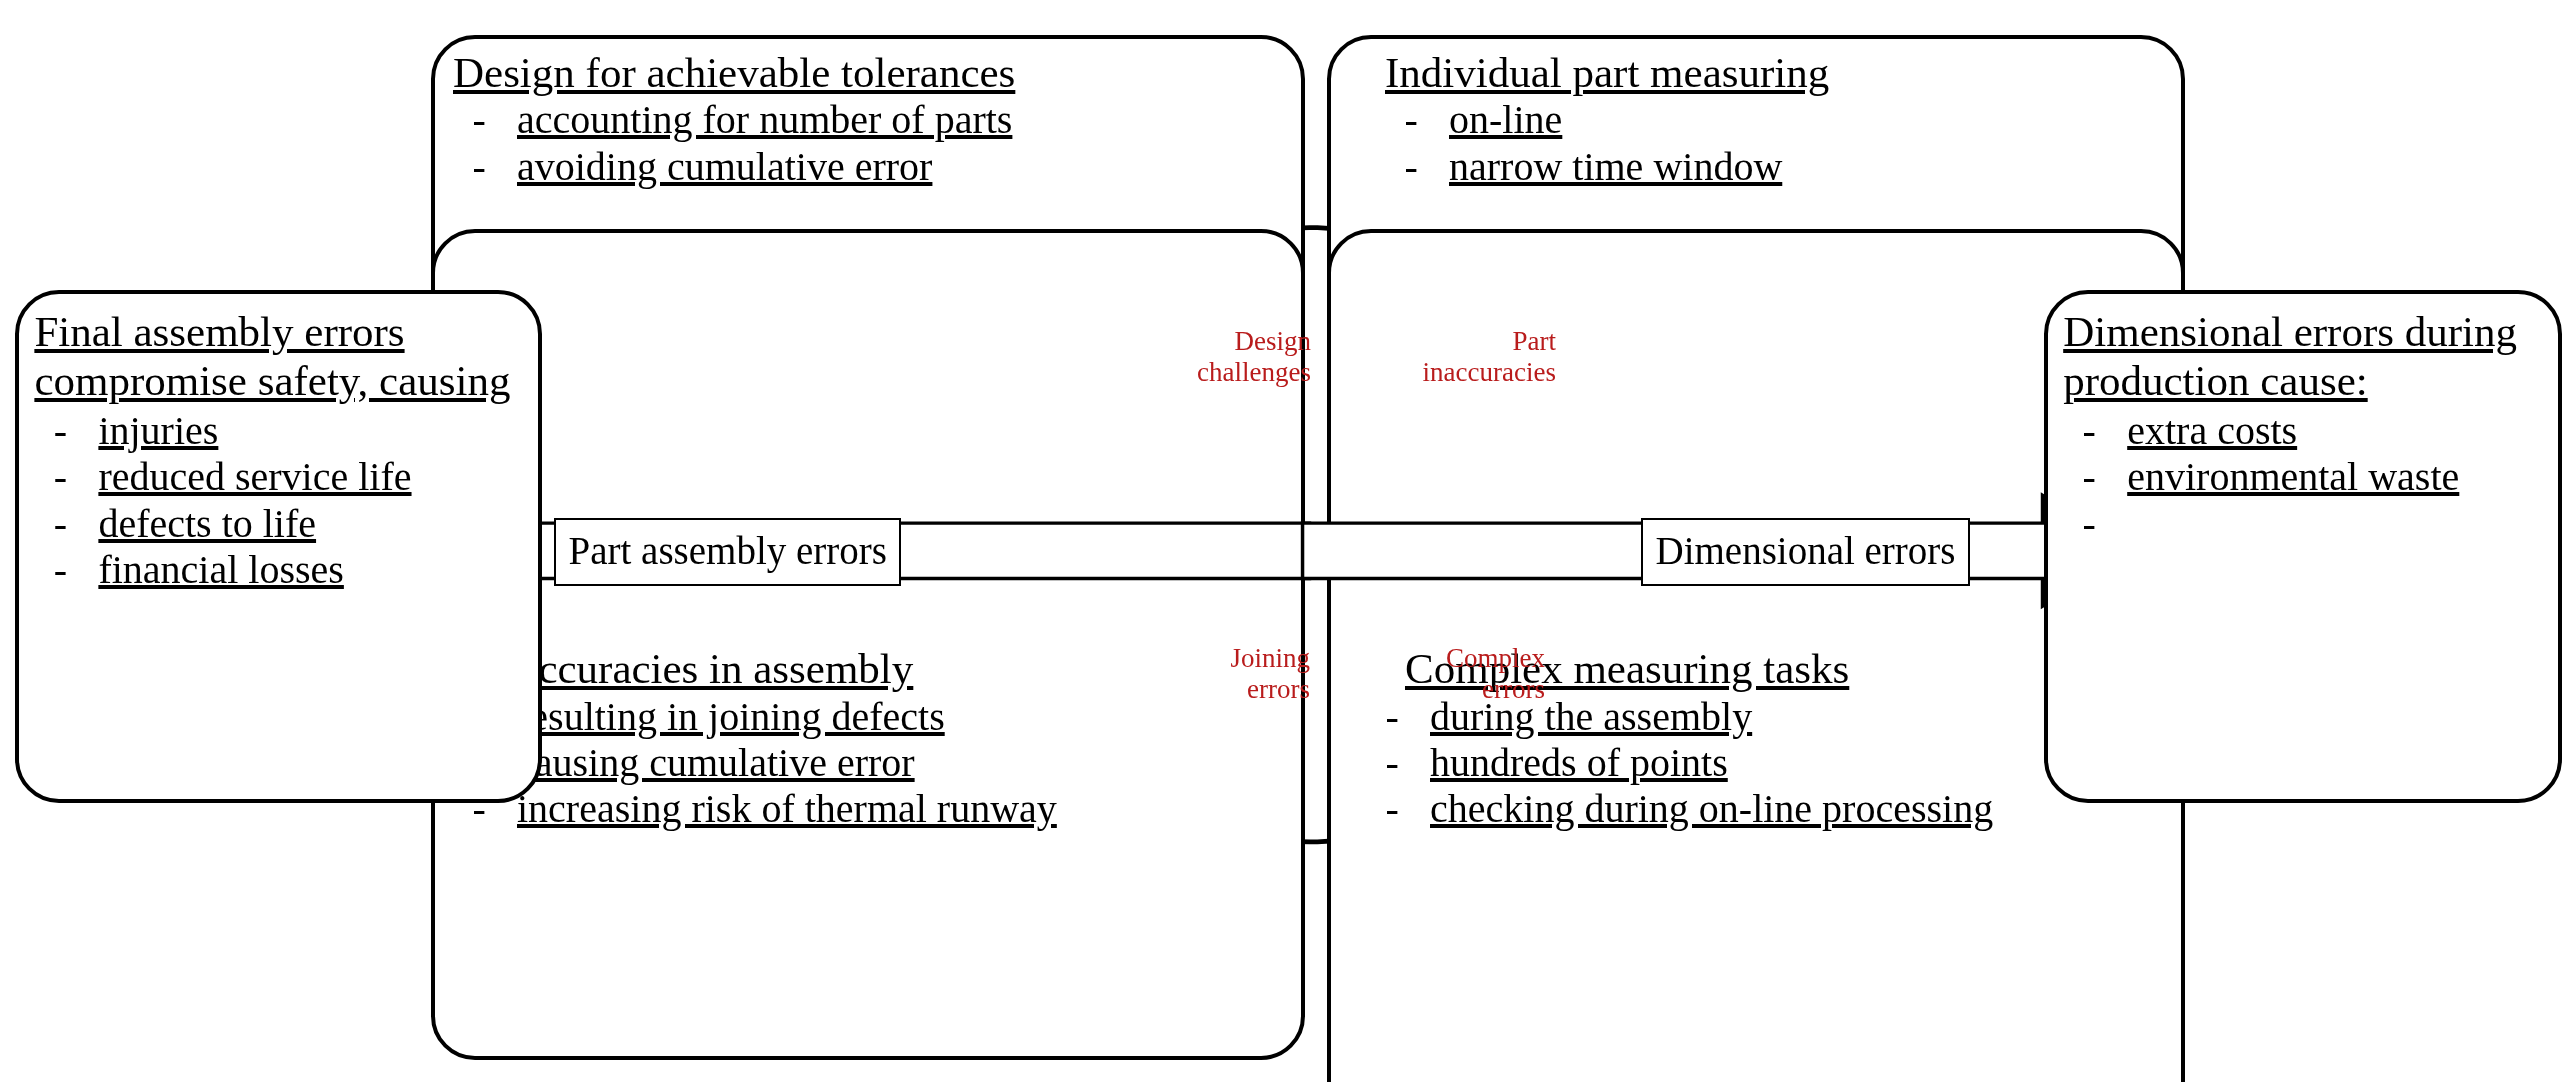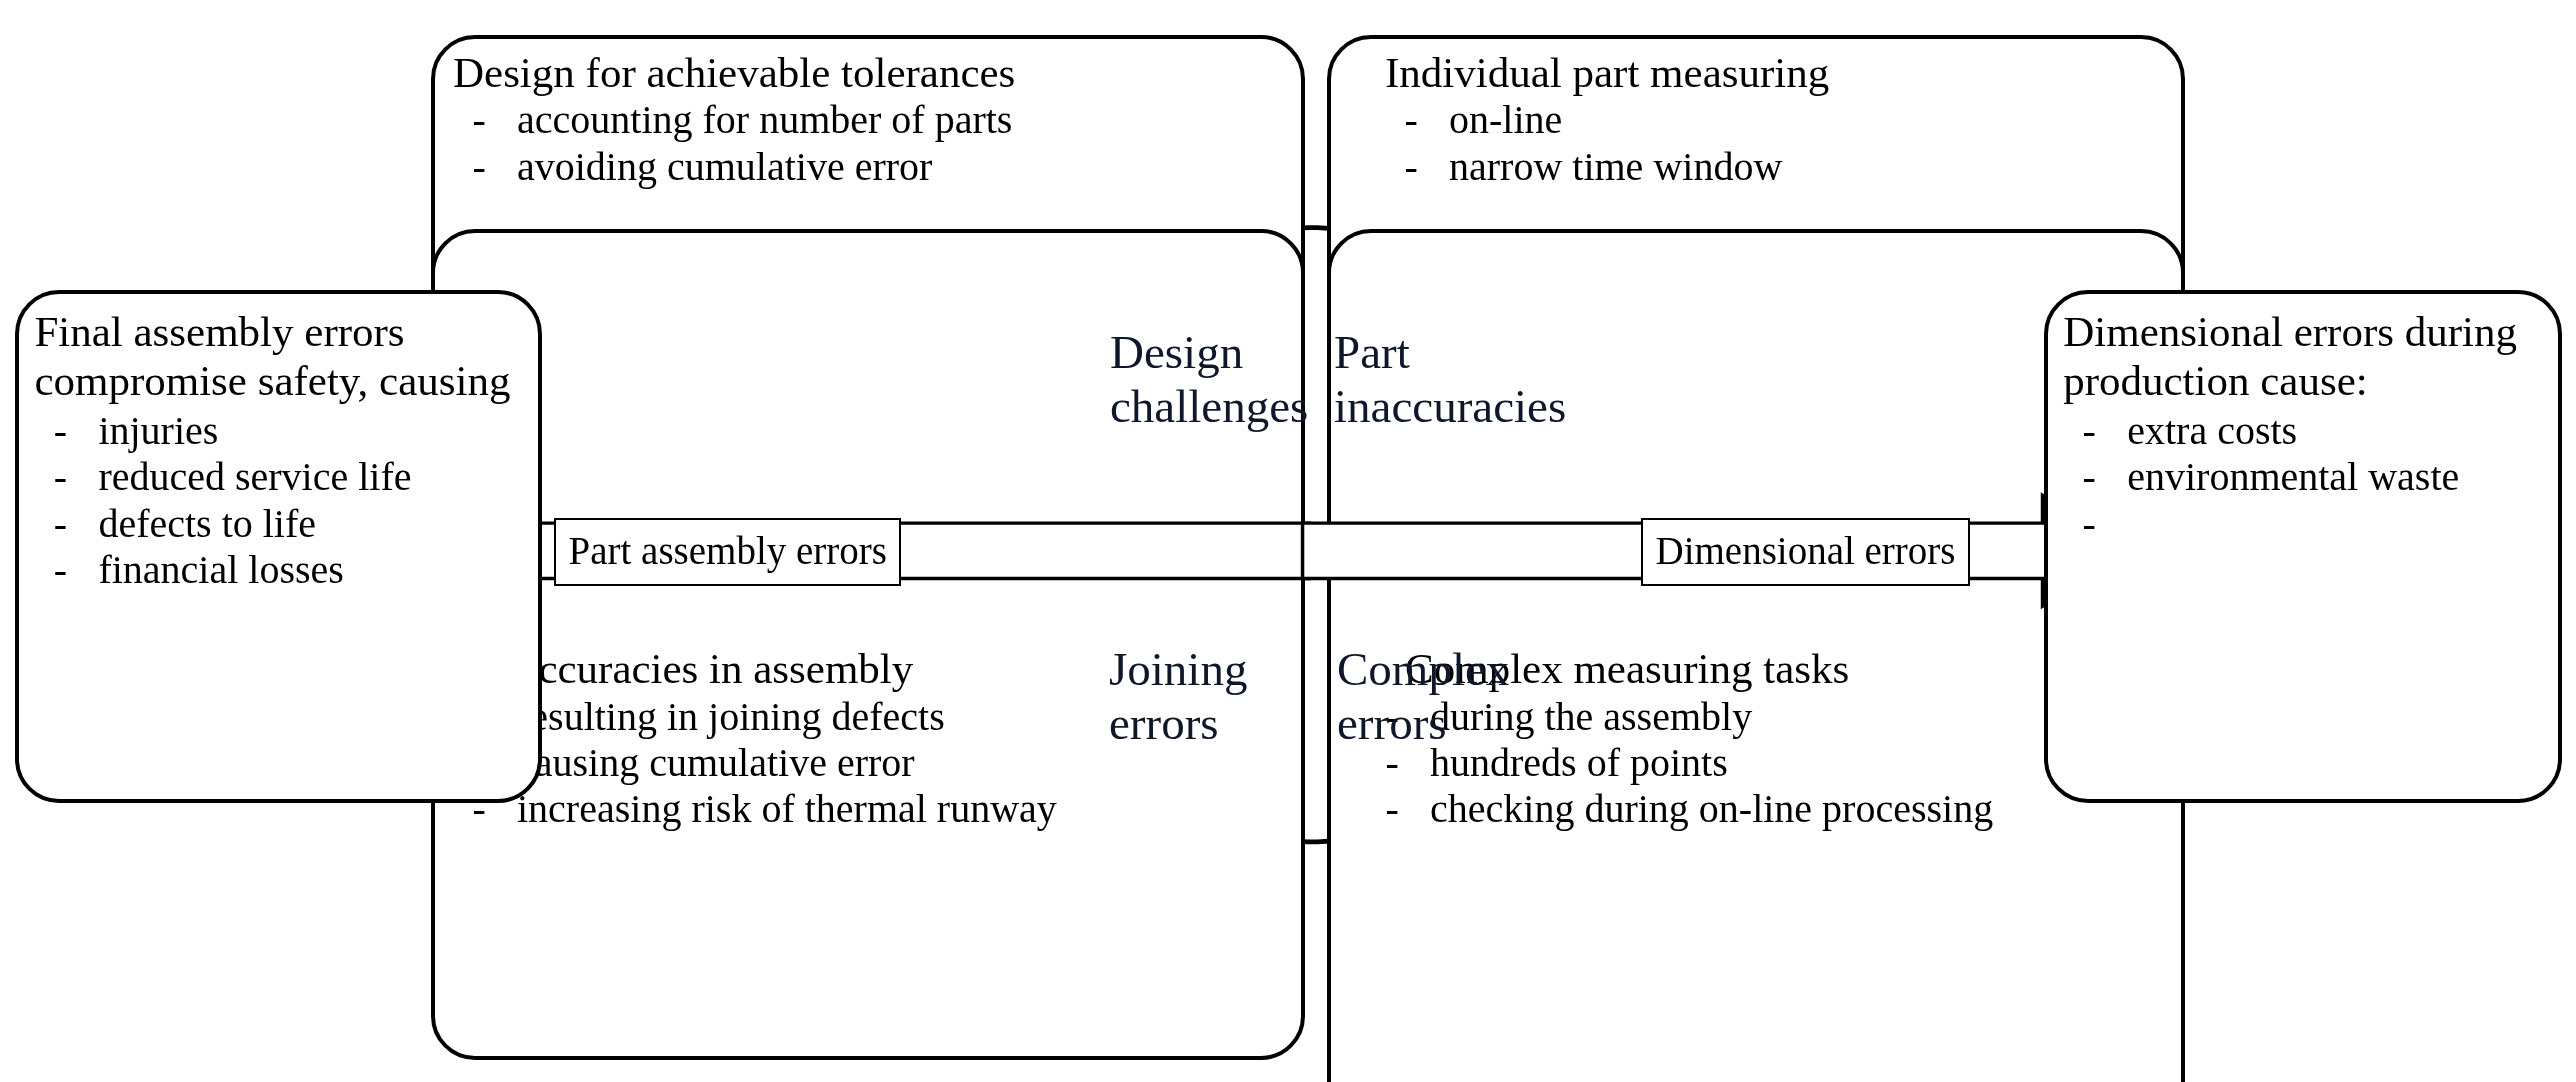--- a/index.html
+++ b/index.html
@@ -29,20 +29,21 @@
   .box {
     position: absolute;
     box-sizing: border-box;
     background: #ffffff;
     border: 4.8px solid #000000;
     border-radius: 44px;
     z-index: 3;
   }
   .box-inner {
     padding: 9.7px 18px 9.7px 18px;
+    text-decoration: underline;
   }
   .box-title {
     font-size: 43px;
     line-height: 1.13;
     white-space: nowrap;
   }
   .box-title.wrap { white-space: normal; }
   ul.bullets {
     list-style: none;
     margin: 0;
@@ -68,24 +69,24 @@
   #box-dimensional     { left: 2044px; top: 290px;  width: 518px;  height: 513px; }
 
   
   #box-design, #box-individual { z-index: 4; }
   #box-inaccuracies, #box-complex { z-index: 4; }
   #box-final, #box-dimensional { z-index: 6; }
 
   .cycle-label {
     position: absolute;
     z-index: 5;
-    font-size: 47px;
+    font-size: 27px;
     line-height: 1.14;
-    text-align: left;
-    color: #0f172a;
+    text-align: right;
+    color: #b91c1c;
     background: transparent;
   }
   #lbl-design-challenges   { left: 1110px; top: 326px;  width: 201px; }
   #lbl-part-inaccuracies   { left: 1334px; top: 326px;  width: 222px; }
   #lbl-joining-errors      { left: 1109px; top: 643px;  width: 201px; }
   #lbl-assembly-errors     { left: 1337px; top: 643px;  width: 208px; }
 
   .flow-label {
     position: absolute;
     z-index: 7;

